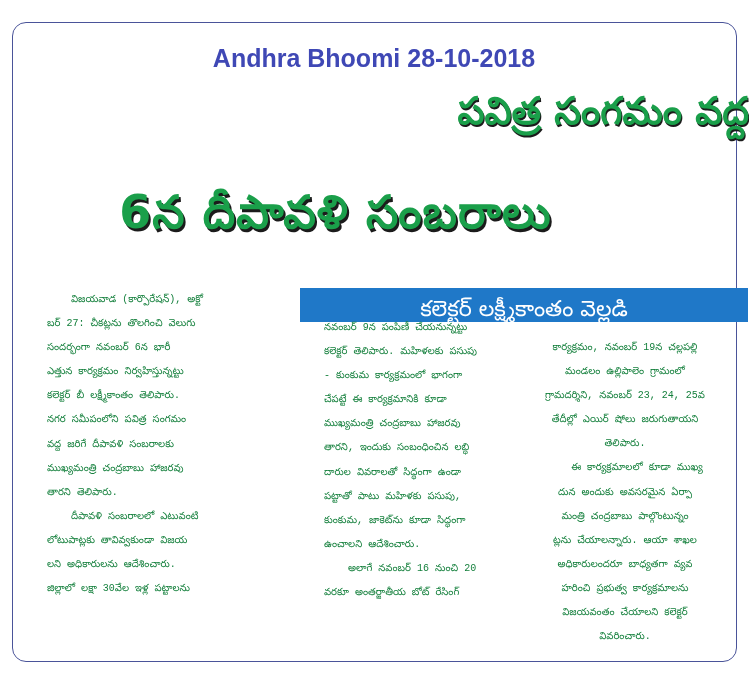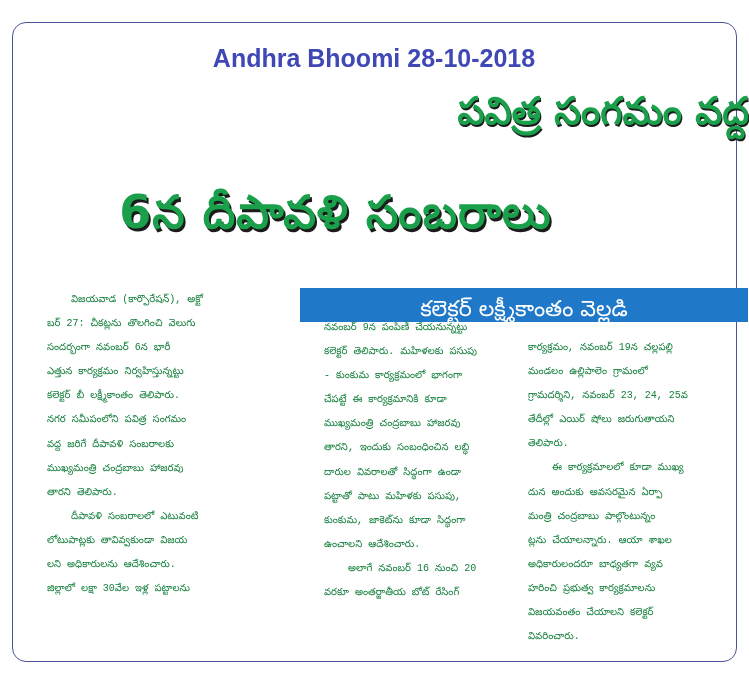--- a/index.html
+++ b/index.html
@@ -88,21 +88,21 @@
     }
     .col p {
       margin: 0;
       white-space: nowrap;
     }
     .col .indent {
       padding-left: 24px;
     }
     .col1 { left: 47px;  top: 288px; width: 222px; }
     .col2 { left: 278px; top: 316px; width: 218px; margin-left: 46px; }
-    .col3 { left: 528px; top: 336px; width: 222px; }
+    .col3 { left: 514px; top: 336px; width: 222px; text-align: center; }
   </style>
 </head>
 <body>
 
 <div class="frame"></div>
 
 <div class="masthead">Andhra Bhoomi 28-10-2018</div>
 
 <div class="kicker">పవిత్ర సంగమం వద్ద</div>
 

